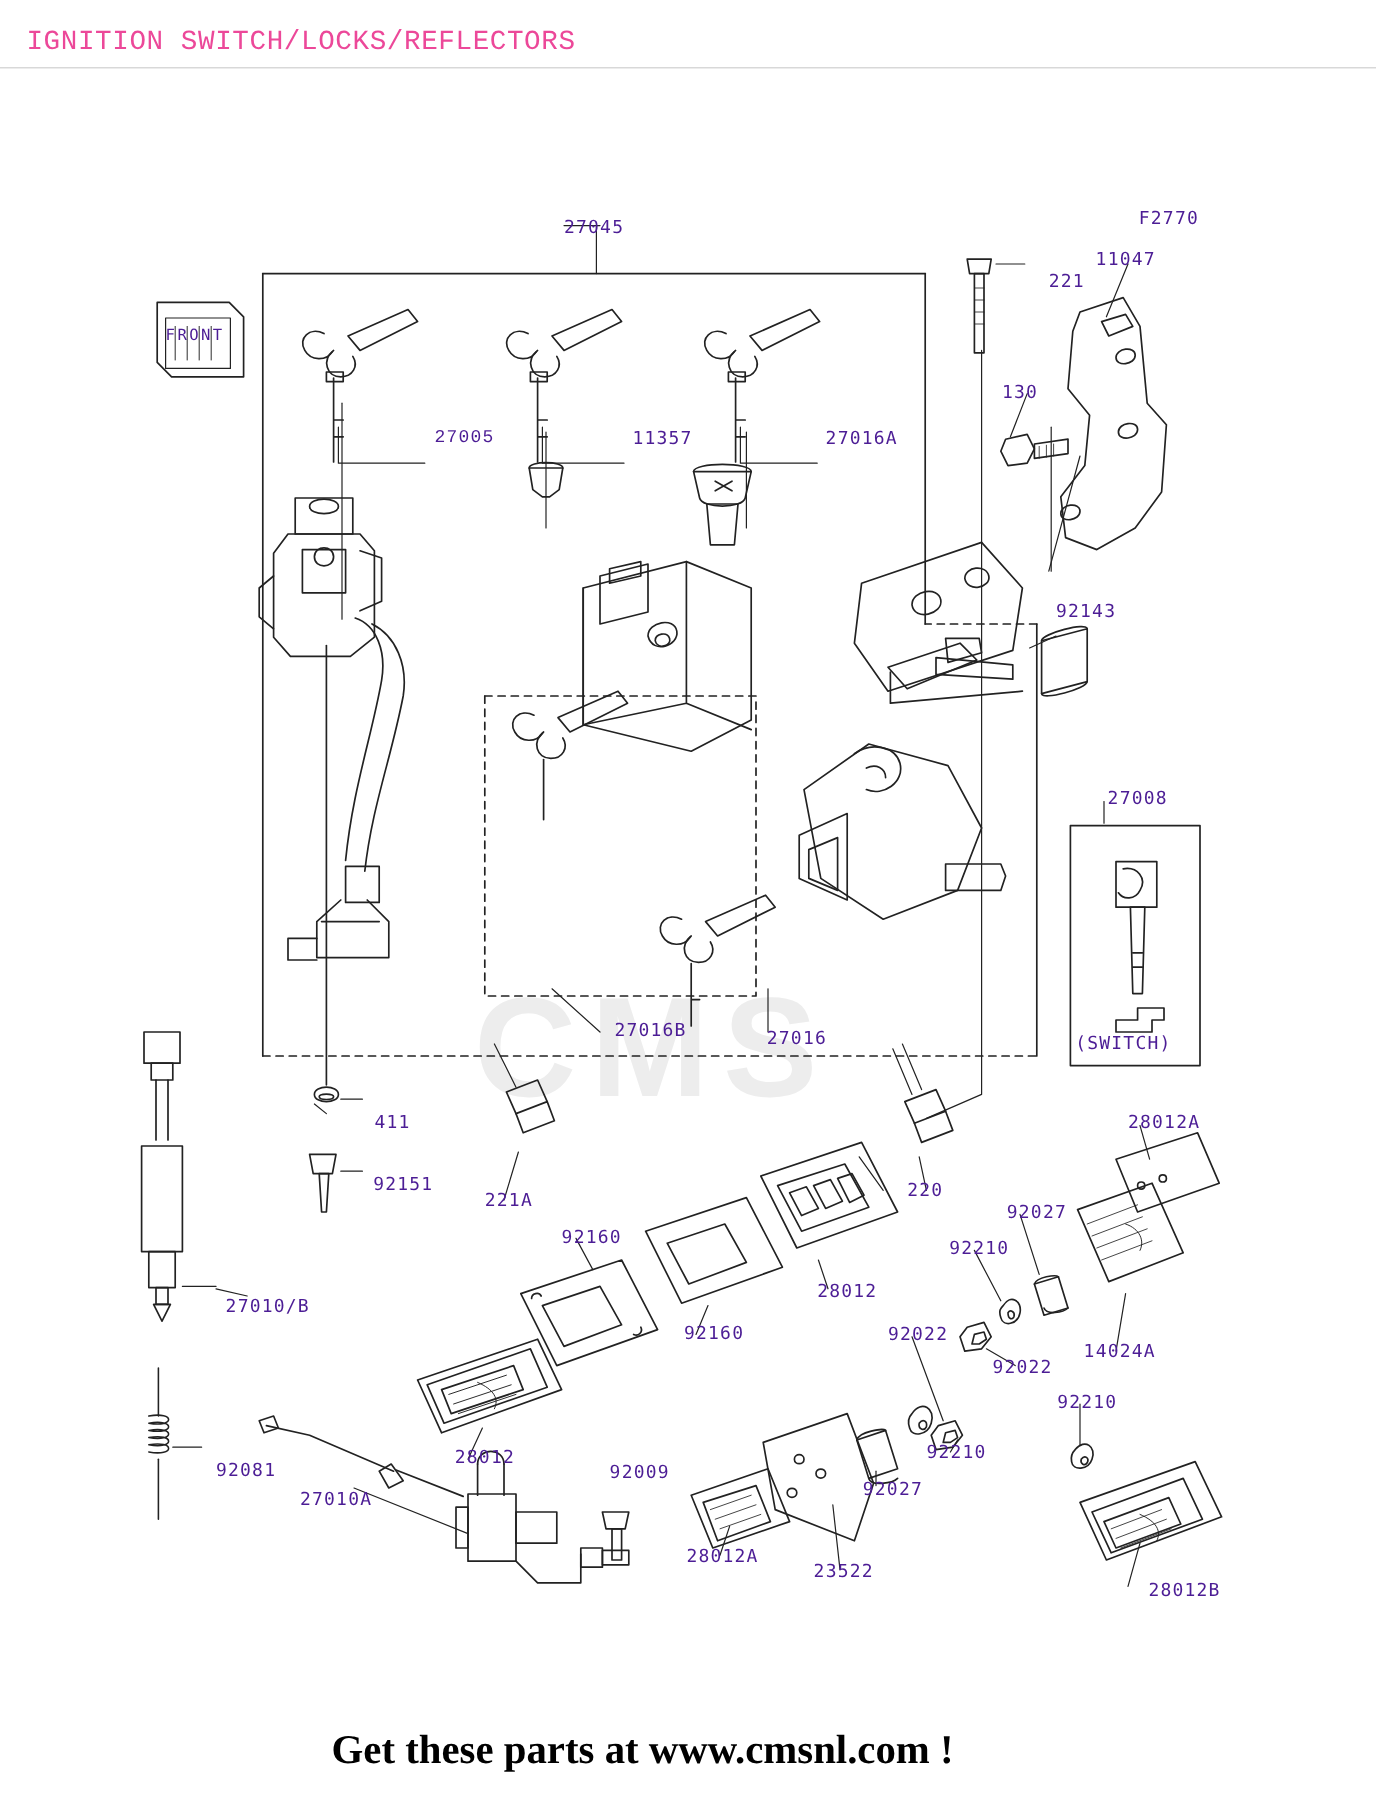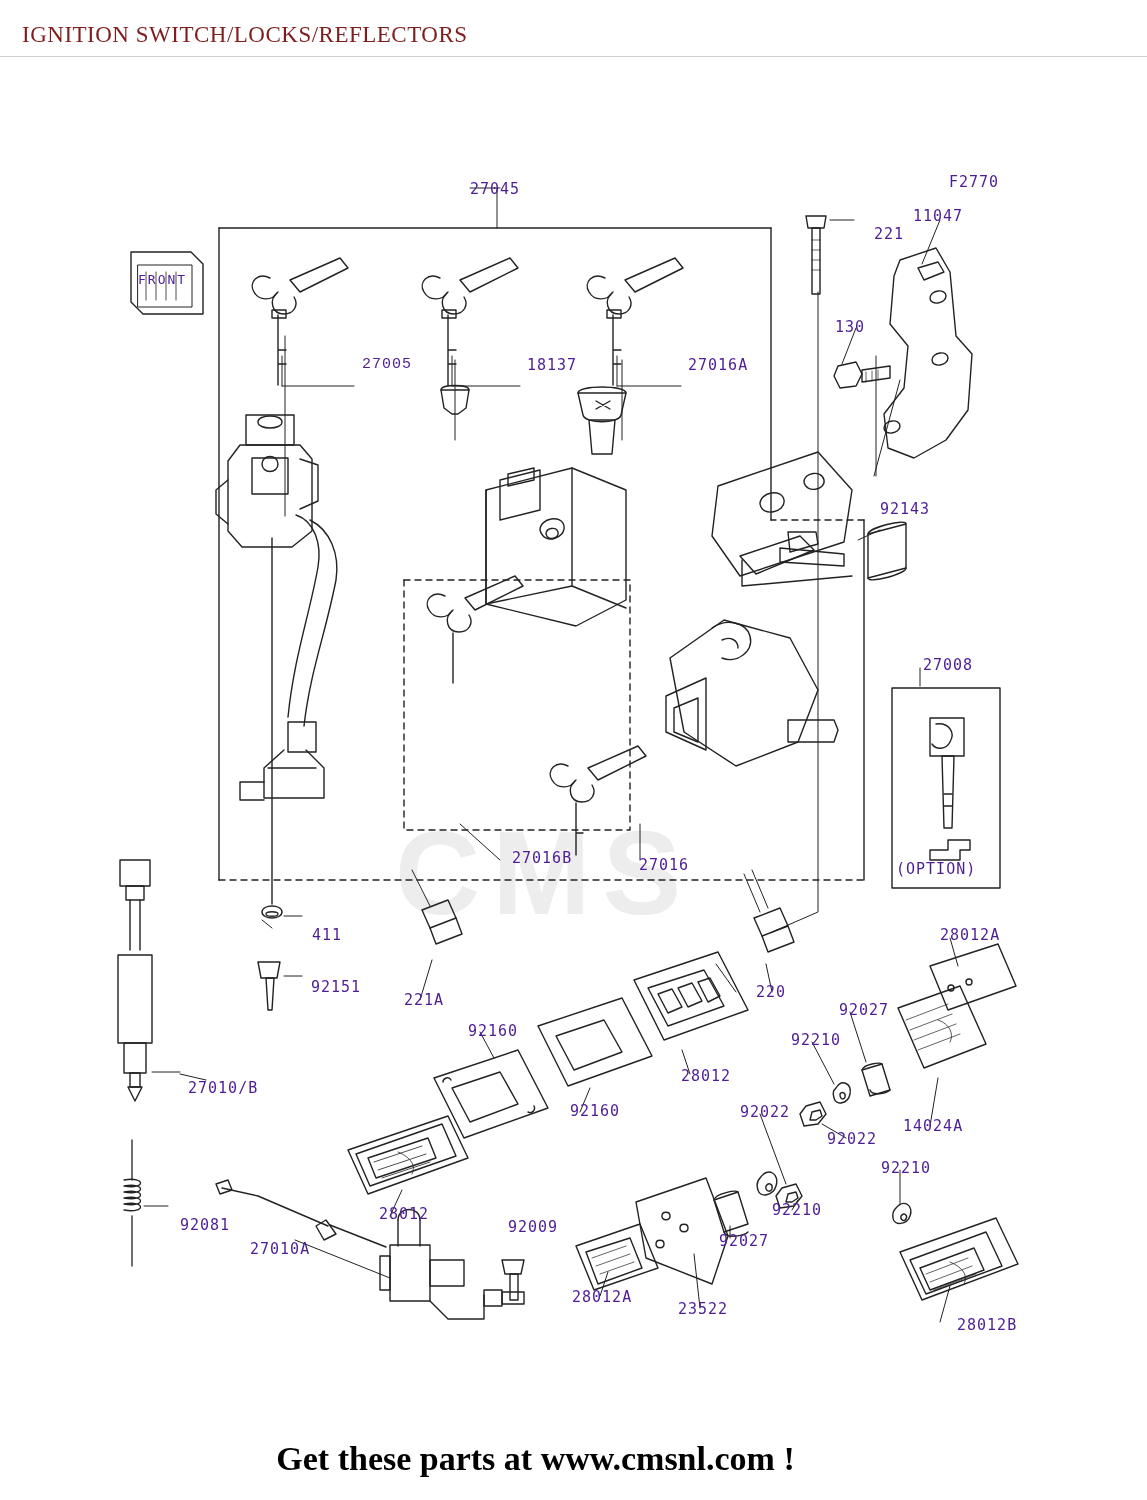--- a/index.html
+++ b/index.html
@@ -6,22 +6,22 @@
   body{
     width:1147px;height:1500px;
     background:#ffffff;
     font-family:"DejaVu Sans Mono", monospace;
     color:#1a1a1a;
     position:relative;
     overflow:hidden;
   }
   .title{
     position:absolute;left:22px;top:22px;
-    font-family:Liberation Serif, serif;
-    font-size:23px;letter-spacing:0.5px;color:#7f1d1d;
+    font-family:Liberation Mono, monospace;
+    font-size:23px;letter-spacing:0.5px;color:#ec4899;
   }
   .rule{
     position:absolute;left:0;top:56px;width:1147px;height:1px;background:#cfcfcf;
   }
   .footer{
     position:absolute;left:0;top:1440px;width:1071px;text-align:center;
     font-family:"Liberation Serif", serif;
     font-weight:bold;font-size:34px;color:#000;
   }
   .canvas{position:absolute;left:0;top:60px;width:1147px;height:1380px;}
@@ -397,27 +397,27 @@
       </g>
     </g>
   </svg>
 
   <div class="lbl" style="left:470px;top:120px;">27045</div>
   <div class="lbl" style="left:949px;top:113px;">F2770</div>
   <div class="lbl" style="left:913px;top:147px;">11047</div>
   <div class="lbl" style="left:862px;top:165px;margin-left:12px;">221</div>
   <div class="lbl" style="left:835px;top:258px;">130</div>
   <div class="lbl" style="left:362px;top:296px;font-family:Liberation Mono, monospace;">27005</div>
-  <div class="lbl" style="left:527px;top:296px;">18137</div>
+  <div class="lbl" style="left:527px;top:296px;">11357</div>
   <div class="lbl" style="left:688px;top:296px;">27016A</div>
   <div class="lbl" style="left:880px;top:440px;">92143</div>
   <div class="lbl" style="left:923px;top:596px;">27008</div>
   <div class="lbl" style="left:512px;top:789px;">27016B</div>
   <div class="lbl" style="left:639px;top:796px;">27016</div>
-  <div class="lbl" style="left:896px;top:800px;">(OPTION)</div>
+  <div class="lbl" style="left:896px;top:800px;">(SWITCH)</div>
   <div class="lbl" style="left:312px;top:866px;">411</div>
   <div class="lbl" style="left:311px;top:918px;">92151</div>
   <div class="lbl" style="left:404px;top:931px;">221A</div>
   <div class="lbl" style="left:756px;top:923px;">220</div>
   <div class="lbl" style="left:940px;top:866px;">28012A</div>
   <div class="lbl" style="left:839px;top:941px;">92027</div>
   <div class="lbl" style="left:791px;top:971px;">92210</div>
   <div class="lbl" style="left:468px;top:962px;">92160</div>
   <div class="lbl" style="left:681px;top:1007px;">28012</div>
   <div class="lbl" style="left:570px;top:1042px;">92160</div>

